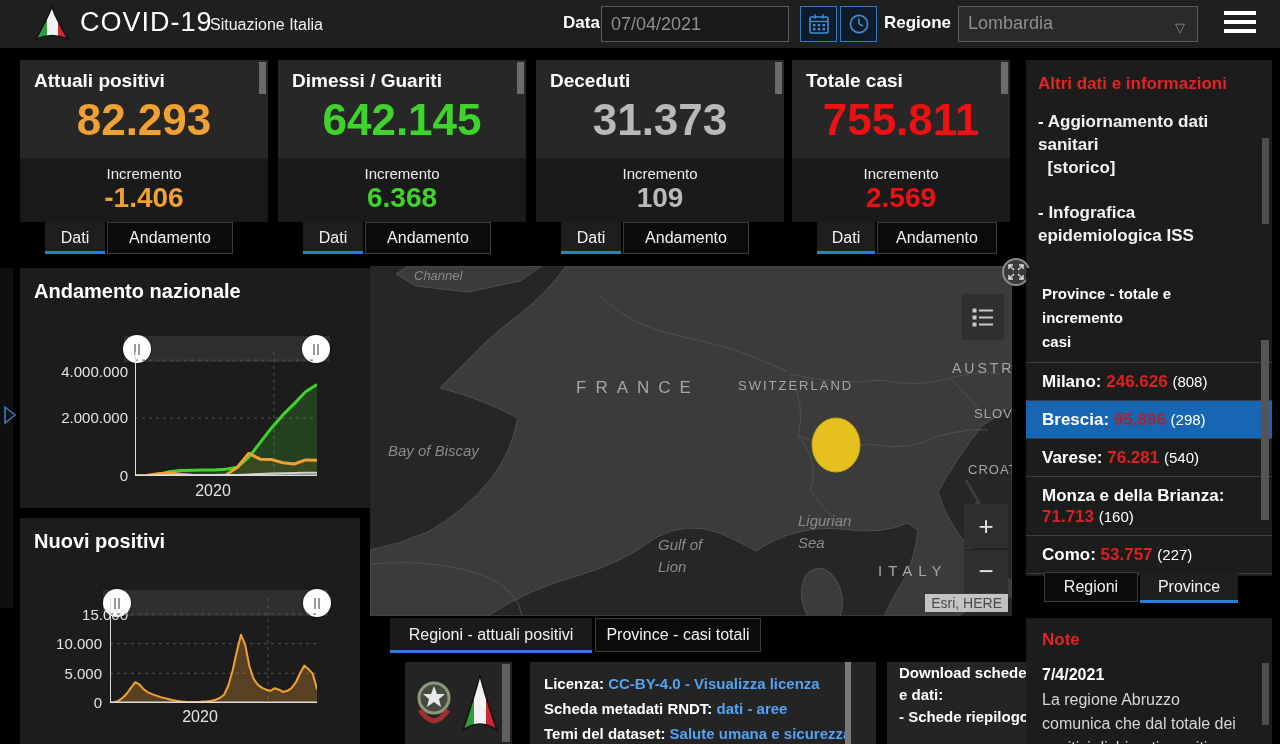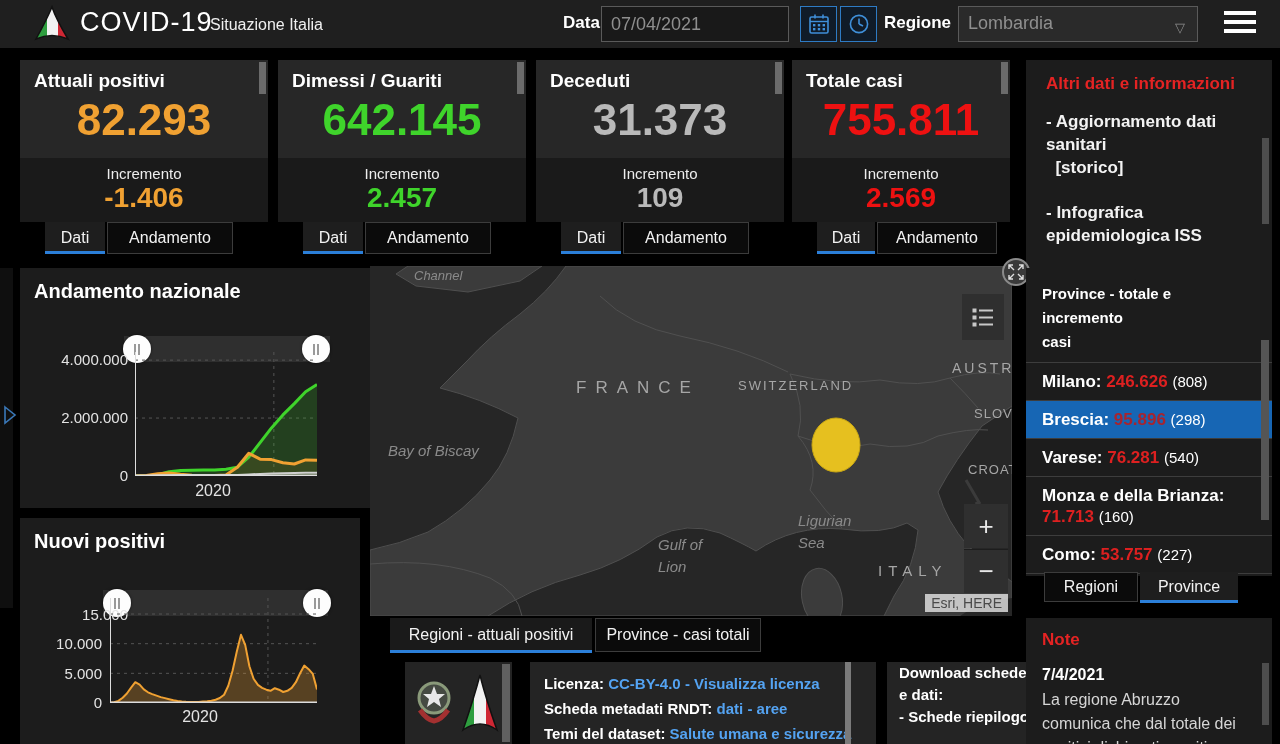--- a/index.html
+++ b/index.html
@@ -146,21 +146,21 @@
   </div>
   <div class="abs tab active" style="left:45px;width:60px">Dati</div>
   <div class="abs tab inactive" style="left:107px;width:126px">Andamento</div>
   <div class="abs tab-underline" style="left:45px;width:60px"></div>
 
   <div class="abs stat-card" style="left:278px;width:248px">
     <div class="stat-title">Dimessi / Guariti</div>
     <div class="stat-value" style="color: rgb(63, 212, 43);">642.145</div>
     <div class="stat-inc">
       <div class="stat-inc-label">Incremento</div>
-      <div class="stat-inc-value" style="color: rgb(63, 212, 43);">2.457</div>
+      <div class="stat-inc-value" style="color: rgb(63, 212, 43);">6.368</div>
     </div>
     <div class="vscroll" style="right:2px;top:2px;width:7px;height:32px"></div>
   </div>
   <div class="abs tab active" style="left:303px;width:60px">Dati</div>
   <div class="abs tab inactive" style="left:365px;width:126px">Andamento</div>
   <div class="abs tab-underline" style="left:303px;width:60px"></div>
 
   <div class="abs stat-card" style="left:536px;width:248px">
     <div class="stat-title">Deceduti</div>
     <div class="stat-value" style="color: rgb(185, 185, 185);">31.373</div>
@@ -180,40 +180,40 @@
     <div class="stat-inc">
       <div class="stat-inc-label">Incremento</div>
       <div class="stat-inc-value" style="color: rgb(238, 17, 17);">2.569</div>
     </div>
     <div class="vscroll" style="right:2px;top:2px;width:7px;height:32px"></div>
   </div>
   <div class="abs tab active" style="left:817px;width:58px">Dati</div>
   <div class="abs tab inactive" style="left:877px;width:120px">Andamento</div>
   <div class="abs tab-underline" style="left:817px;width:58px"></div>
 
-  <div class="abs panel" style="left:1026px;top:60px;width:246px;height:245px;padding:14px 20px">
+  <div class="abs panel" style="left:1026px;top:60px;width:246px;height:245px;padding:14px 12px">
     <div class="info-title">Altri dati e informazioni</div>
     <div class="info-item pre" style="margin-top:16px">- Aggiornamento dati
 sanitari
 &nbsp;&nbsp;[storico]</div>
     <div class="info-item pre" style="margin-top:22px">- Infografica
 epidemiologica ISS</div>
     <div class="vscroll" style="right:3px;top:78px;width:7px;height:86px;background:#4d4d4d"></div>
   </div>
 
   <div class="abs panel" style="left:20px;top:268px;width:368px;height:240px">
     <div class="chart-title" style="position:absolute;left:14px;top:12px">Andamento nazionale</div>
     <div class="sl-track" style="left:104px;top:68px;width:206px"></div>
     <div class="sl-handle" style="left:103px;top:67px">
         <span class="sl-grip"></span>
       </div>
     <div class="sl-handle" style="left:282px;top:67px">
         <span class="sl-grip"></span>
       </div>
-    <div class="ytick" style="left:8px;top:83px;width:100px">4.000.000</div>
+    <div class="ytick" style="left:8px;top:95px;width:100px">4.000.000</div>
     <div class="ytick" style="left:8px;top:141px;width:100px">2.000.000</div>
     <div class="ytick" style="left:8px;top:199px;width:100px">0</div>
     <svg class="abs" style="left:115px;top:84px" width="182" height="124">
         <line x1="0" x2="182" y1="8.112149532710276" y2="8.112149532710276" stroke="#555" stroke-dasharray="3,4" stroke-width="1"></line>
         <line x1="0" x2="182" y1="66.05607476635514" y2="66.05607476635514" stroke="#555" stroke-dasharray="3,4" stroke-width="1"></line>
         <line x1="138.866" x2="138.866" y1="0" y2="124" stroke="#555" stroke-dasharray="3,4" stroke-width="1"></line>
         <polygon points="0,124 0.0,124.0 11.4,123.9 22.8,122.8 34.1,119.7 45.5,118.5 56.9,118.2 68.3,118.0 79.6,117.9 91.0,117.3 102.4,115.1 113.8,105.2 125.1,90.7 136.5,75.9 147.9,62.9 159.3,51.6 170.6,39.7 182.0,32.4 182,124" fill="rgba(63,212,43,0.20)" stroke="none"></polygon>
         <polyline points="0.0,124.0 11.4,123.9 22.8,122.8 34.1,119.7 45.5,118.5 56.9,118.2 68.3,118.0 79.6,117.9 91.0,117.3 102.4,115.1 113.8,105.2 125.1,90.7 136.5,75.9 147.9,62.9 159.3,51.6 170.6,39.7 182.0,32.4" fill="none" stroke="#3fd42b" stroke-width="3" stroke-linejoin="round"></polyline>
         <polygon points="0,124 0.0,124.0 11.4,123.4 22.8,121.7 34.1,121.1 45.5,122.3 56.9,123.2 68.3,123.6 79.6,123.6 91.0,123.0 102.4,115.3 113.8,101.3 125.1,107.2 136.5,107.6 147.9,110.7 159.3,112.0 170.6,107.9 182.0,108.3 182,124" fill="rgba(240,161,50,0.10)" stroke="none"></polygon>
         <polyline points="0.0,124.0 11.4,123.4 22.8,121.7 34.1,121.1 45.5,122.3 56.9,123.2 68.3,123.6 79.6,123.6 91.0,123.0 102.4,115.3 113.8,101.3 125.1,107.2 136.5,107.6 147.9,110.7 159.3,112.0 170.6,107.9 182.0,108.3" fill="none" stroke="#f0a132" stroke-width="3" stroke-linejoin="round"></polyline>

